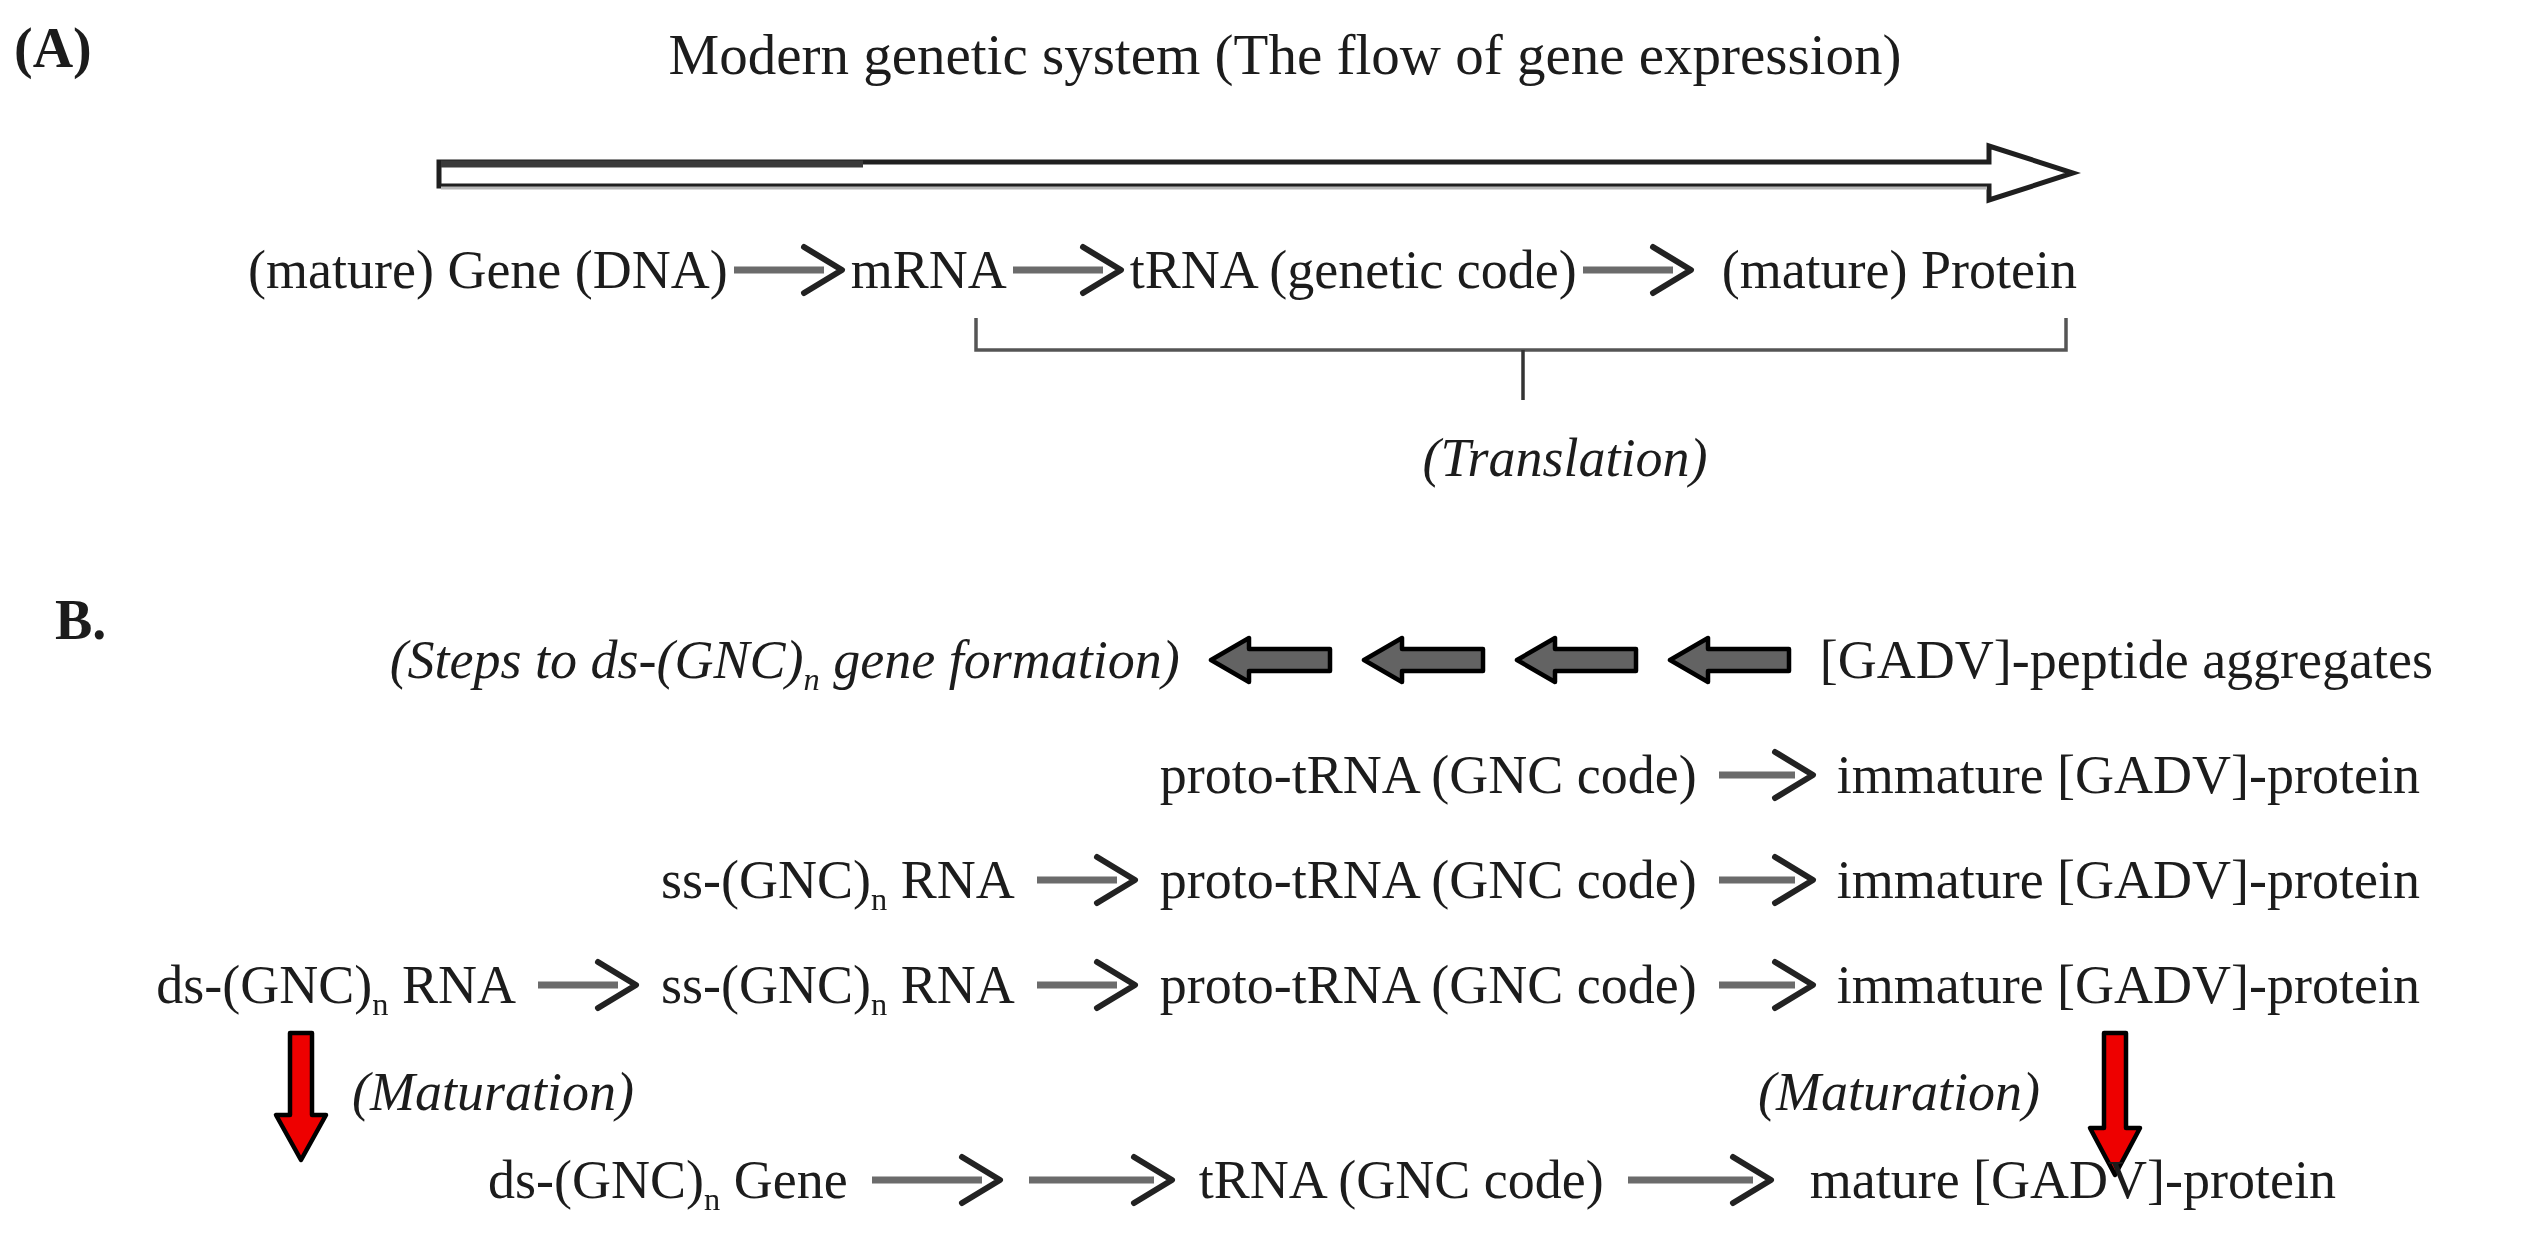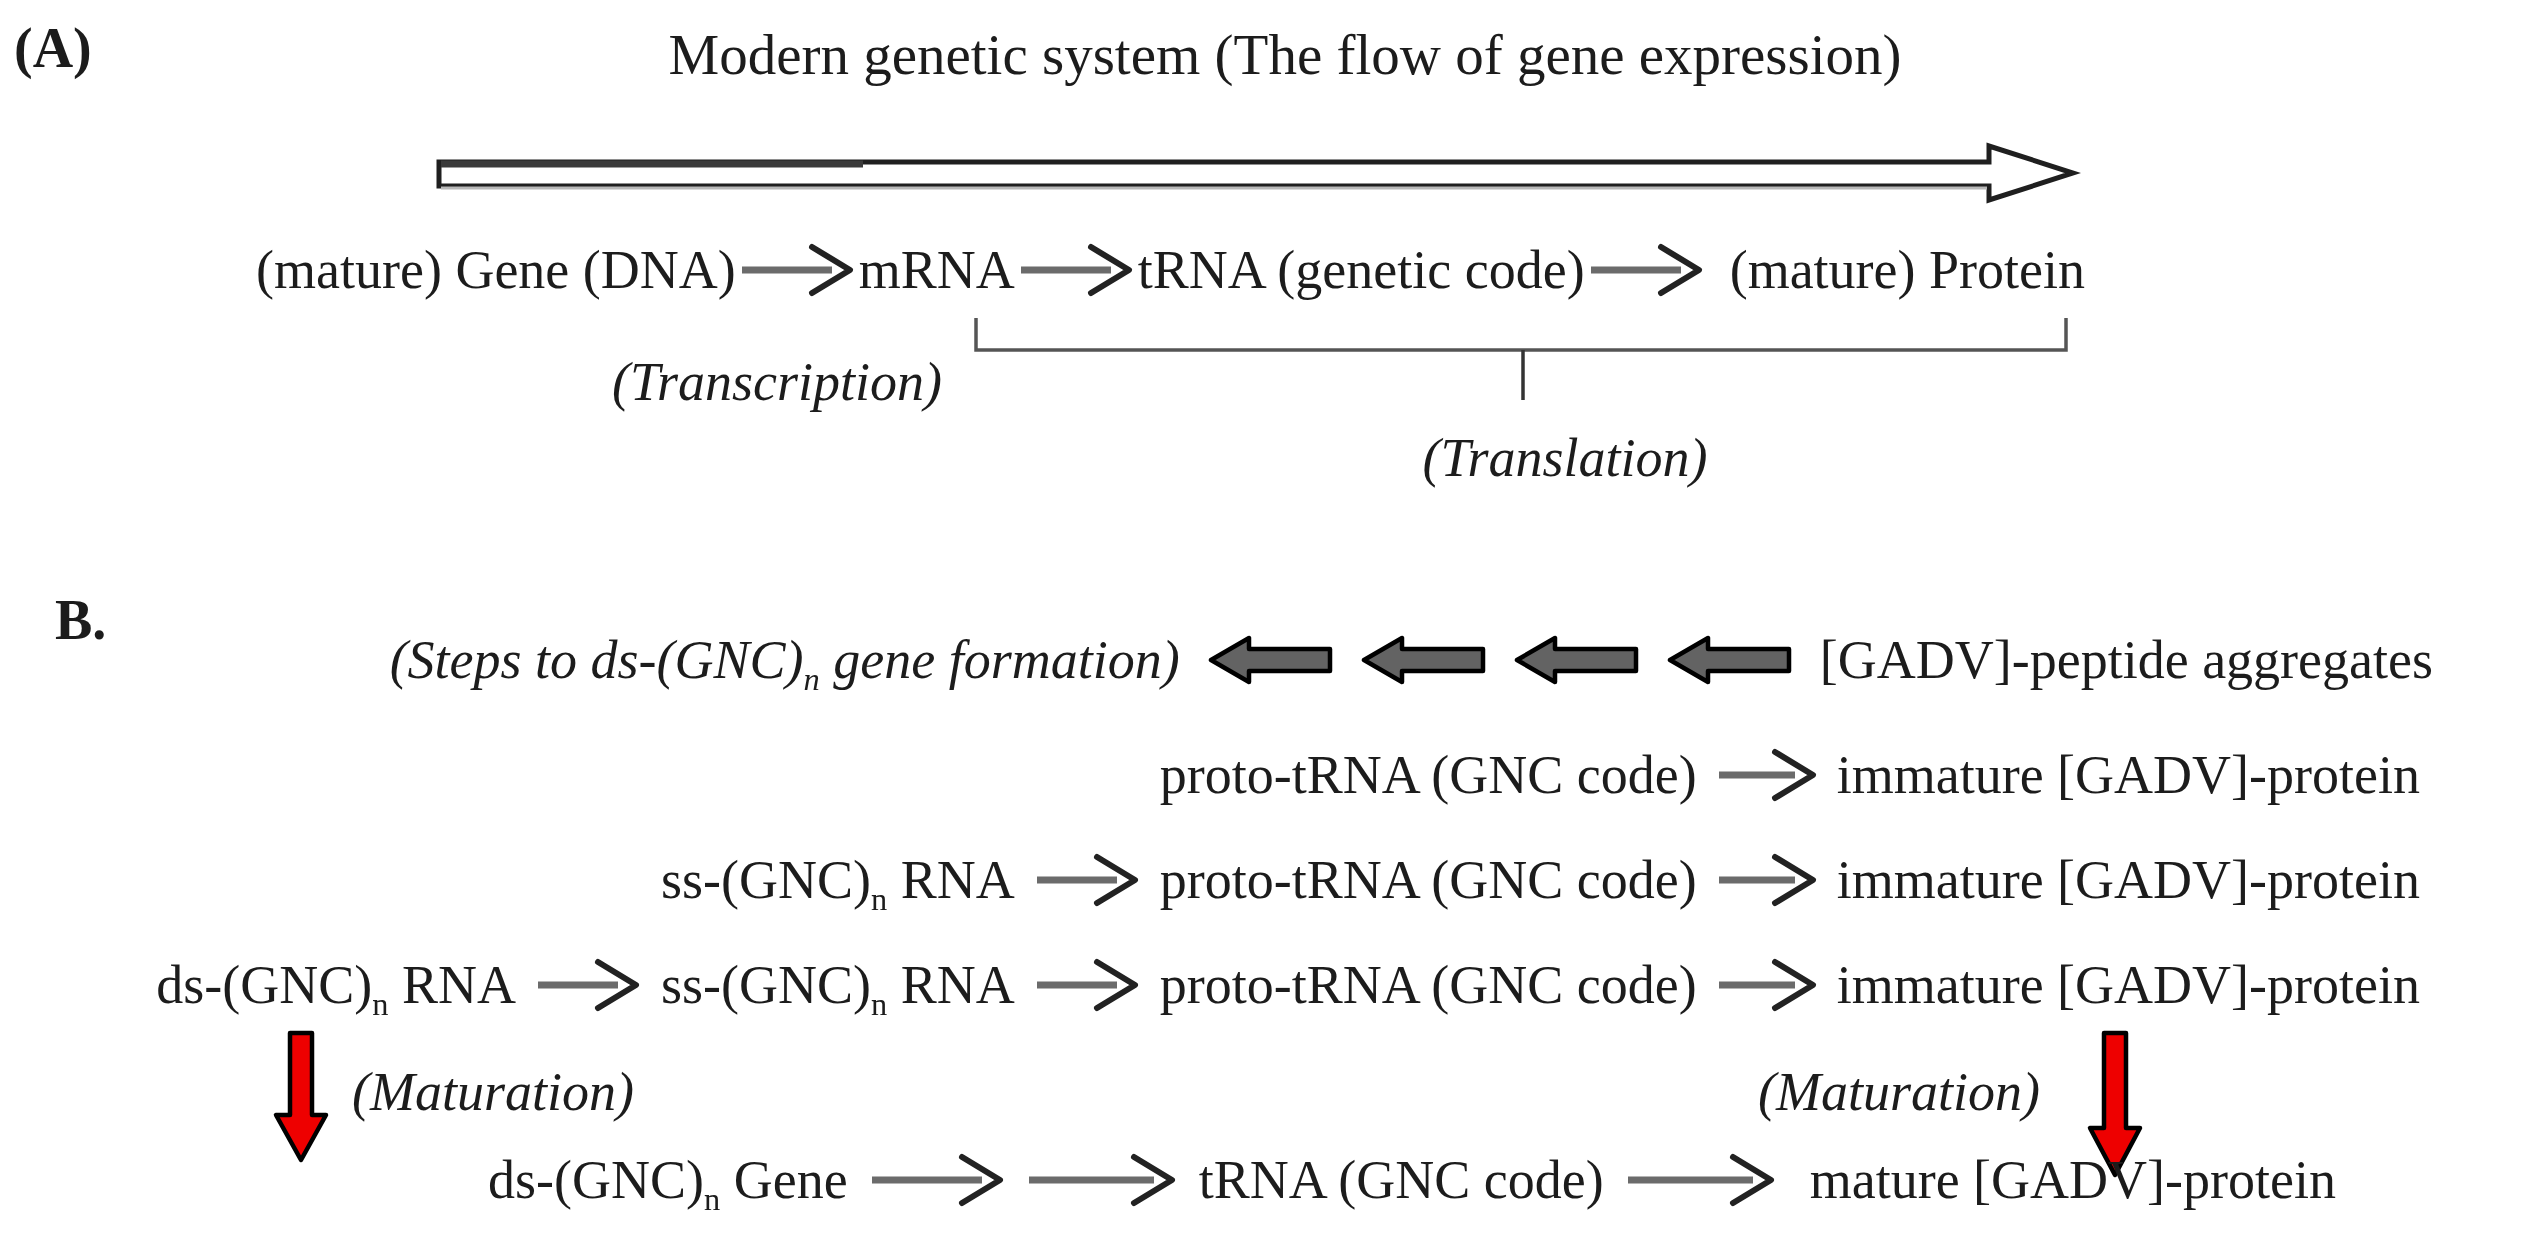--- a/index.html
+++ b/index.html
@@ -29,40 +29,39 @@
   <div class="abs panel-label" style="left:14px;top:16px;">(A)</div>
 
   <div class="abs title center" style="left:0;right:0;top:22px;">Modern genetic system (The flow of gene expression)</div>
 
   <svg class="abs" style="left:433px;top:138px;" width="1648" height="70" viewBox="0 0 1648 70">
     <polygon points="6,24 1556,24 1556,8 1640,35 1556,62 1556,48 6,48" fill="#ffffff" stroke="#1f1f1f" stroke-width="5"></polygon>
     <line x1="8" y1="26" x2="430" y2="26" stroke="#3a3a3a" stroke-width="7"></line>
     <line x1="8" y1="50" x2="1554" y2="50" stroke="#b8b8b8" stroke-width="3"></line>
   </svg>
 
-  <div class="abs flexrow t" style="left:256px;top:240px;gap:4px;">
+  <div class="abs flexrow t" style="left:248px;top:240px;gap:4px;">
     <span>(mature) Gene (DNA)</span>
     <svg width="115" height="60" viewBox="0 0 115 60">
       <line x1="2" y1="30" x2="92" y2="30" stroke="#6b6b6b" stroke-width="7"></line>
       <polyline points="72,7 110,30 72,53" fill="none" stroke="#222222" stroke-width="6" stroke-linecap="round" stroke-linejoin="round"></polyline>
     </svg>
     <span>mRNA</span>
     <svg width="115" height="60" viewBox="0 0 115 60">
       <line x1="2" y1="30" x2="92" y2="30" stroke="#6b6b6b" stroke-width="7"></line>
       <polyline points="72,7 110,30 72,53" fill="none" stroke="#222222" stroke-width="6" stroke-linecap="round" stroke-linejoin="round"></polyline>
     </svg>
     <span>tRNA (genetic code)</span>
     <svg width="115" height="60" viewBox="0 0 115 60">
       <line x1="2" y1="30" x2="92" y2="30" stroke="#6b6b6b" stroke-width="7"></line>
       <polyline points="72,7 110,30 72,53" fill="none" stroke="#222222" stroke-width="6" stroke-linecap="round" stroke-linejoin="round"></polyline>
     </svg>
     <span style="margin-left:22px;">(mature) Protein</span>
   </div>
 
-  <div class="abs t italic" style="left:612px;top:352px;">(Transcription)</div>
 
   <svg class="abs" style="left:970px;top:310px;" width="1102" height="95" viewBox="0 0 1102 95">
     <polyline points="6,8 6,40 1096,40 1096,8" fill="none" stroke="#555555" stroke-width="3.5"></polyline>
     <line x1="553" y1="40" x2="553" y2="90" stroke="#333333" stroke-width="3.5"></line>
   </svg>
 
   <div class="abs t italic center" style="left:1320px;top:428px;width:406px;">(Translation)</div>
 
   <div class="abs panel-label" style="left:55px;top:588px;">B.</div>
 

